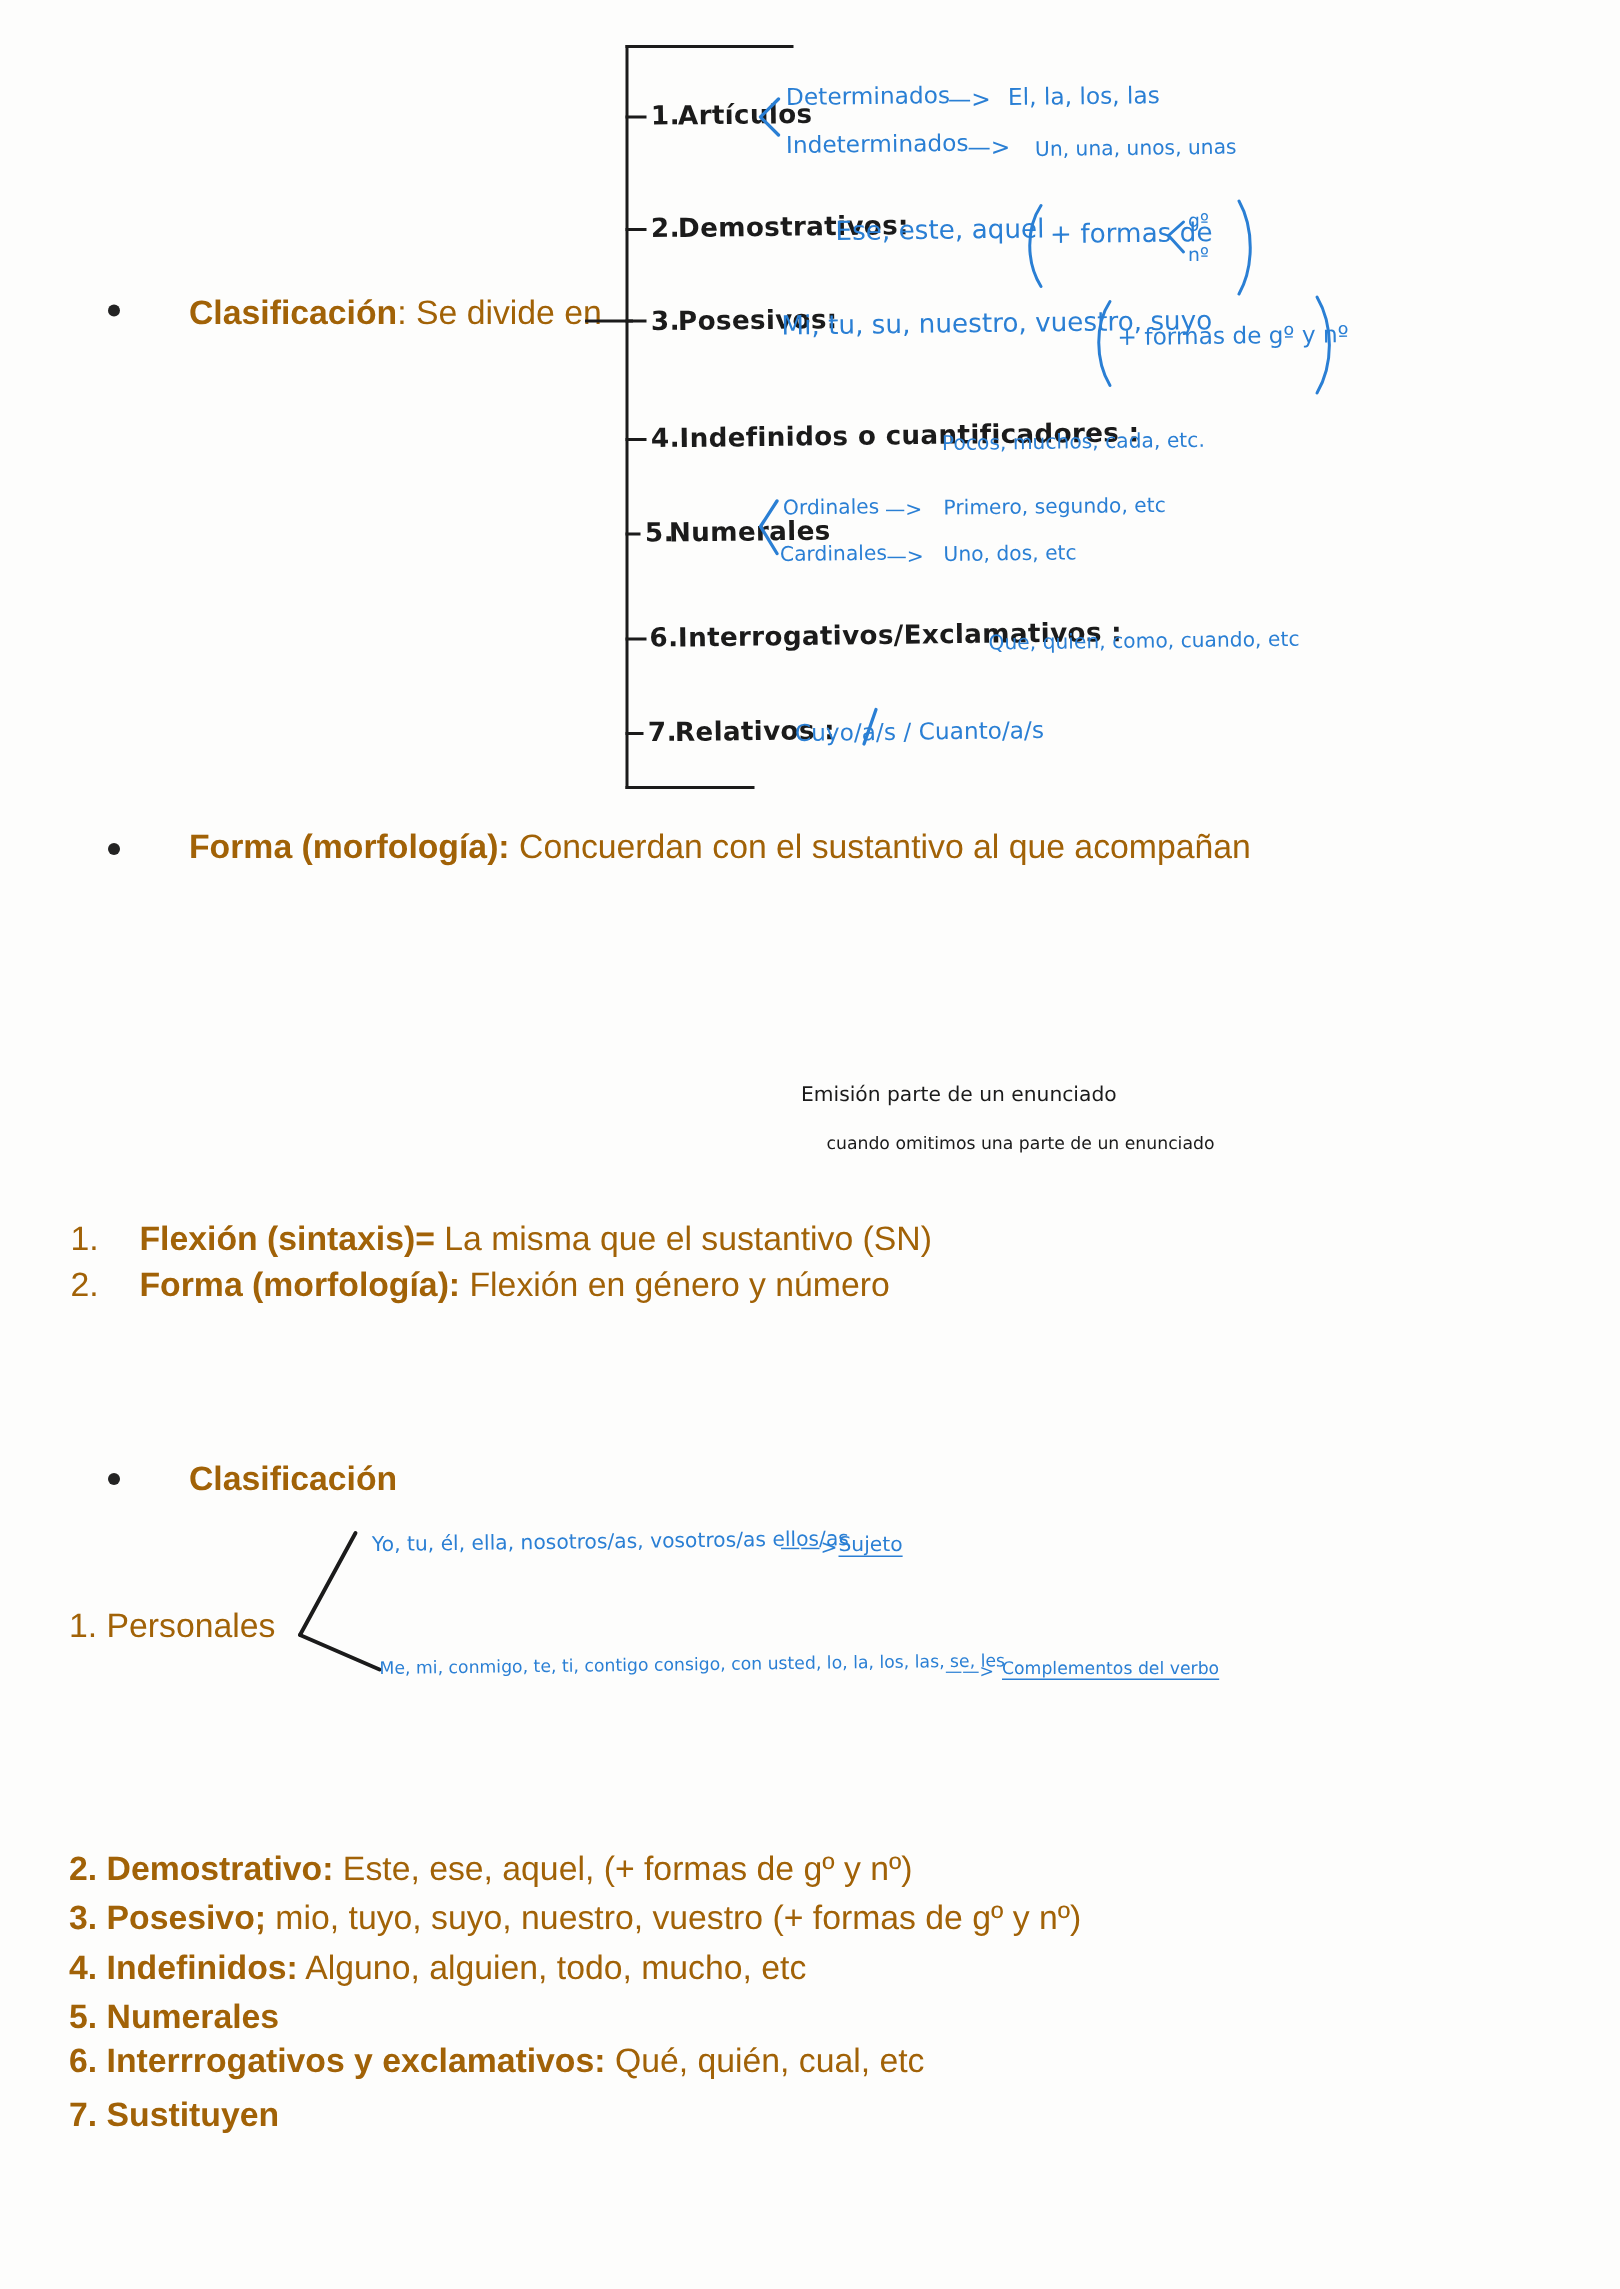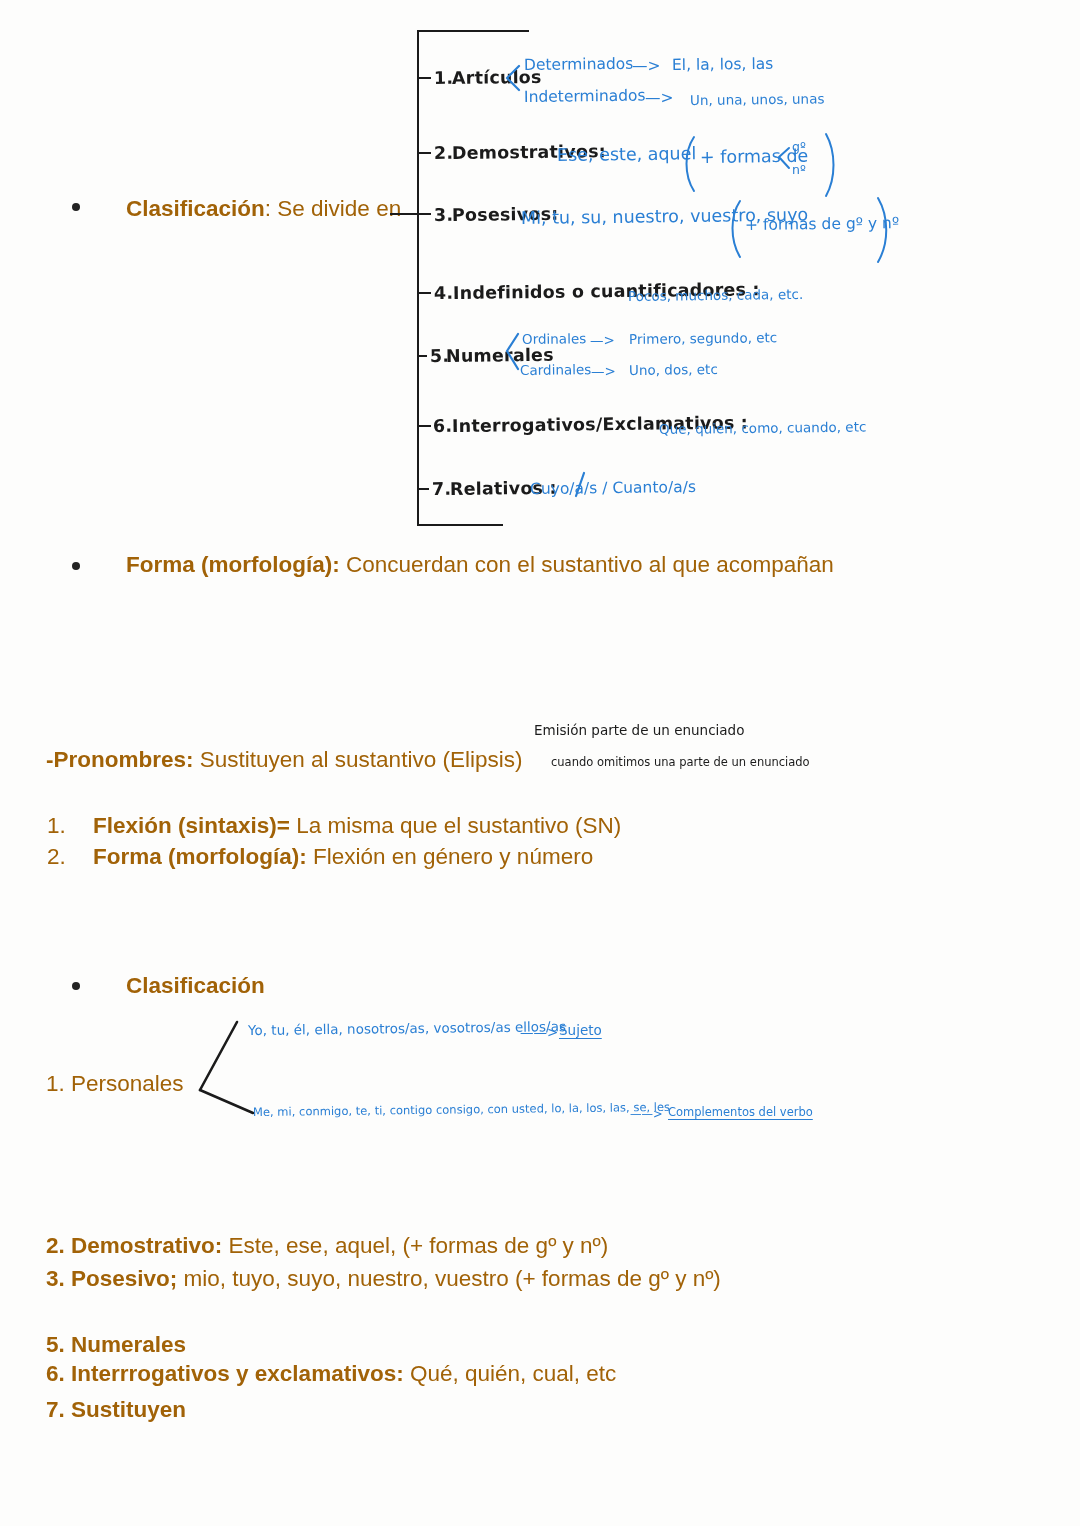--- a/index.html
+++ b/index.html
@@ -143,23 +143,20 @@
 
   <div class="hw hw-ink hw-head h-18 slant2" style="left:432px; top:479px;"><span>7.</span></div>
   <div class="hw hw-ink hw-head h-18 slant2" style="left:450px; top:479px;"><span>Relativos :</span></div>
   <div class="hw h-16 slant2" style="left:530px; top:480px;"><span>Cuyo/a/s  /  Cuanto/a/s</span></div>
 
   <div class="bullet-dot" style="left:72px; top:562px;"></div>
   <div class="printed t-22" style="left:126px; top:551px;">
     <span class="b">Forma (morfología):</span><span> Concuerdan con el sustantivo al que acompañan</span>
   </div>
 
-  <div class="printed t-22" style="left:46px; top:746px;">
-    <span class="b">-Pronombres:</span><span> Sustituyen al sustantivo (Elipsis)</span>
-  </div>
 
   <div class="hw hw-ink h-14" style="left:534px; top:722px;"><span>Emisión parte de un enunciado</span></div>
   <div class="hw hw-ink h-12" style="left:551px; top:755px;"><span>cuando omitimos una parte de un enunciado</span></div>
 
   <div class="printed t-22" style="left:47px; top:812px;"><span>1.</span></div>
   <div class="printed t-22" style="left:93px; top:812px;">
     <span class="b">Flexión (sintaxis)=</span><span> La misma que el sustantivo (SN)</span>
   </div>
 
   <div class="printed t-22" style="left:47px; top:843px;"><span>2.</span></div>
@@ -184,20 +181,23 @@
   <div class="hw h-12 slant2" style="left:253px; top:1105px;"><span>Me, mi, conmigo, te, ti, contigo consigo, con usted, lo, la, los, las, se, les</span></div>
   <div class="hw h-12" style="left:630px; top:1107px;"><span>——&gt;</span></div>
   <div class="hw h-12 hw-u" style="left:668px; top:1105px;"><span>Complementos del verbo</span></div>
 
   <div class="printed t-22" style="left:46px; top:1232px;">
     <span class="b"><span>2.</span> <span>Demostrativo:</span></span><span> Este, ese, aquel, (+ formas de gº y nº)</span>
   </div>
   <div class="printed t-22" style="left:46px; top:1265px;">
     <span class="b"><span>3.</span> <span>Posesivo;</span></span><span> mio, tuyo, suyo, nuestro, vuestro (+ formas de gº y nº)</span>
   </div>
+  <div class="printed t-22" style="left:46px; top:1298px;">
+    <span class="b"><span>4.</span> <span>Indefinidos:</span></span><span> Alguno, alguien, todo, mucho, etc</span>
+  </div>
   <div class="printed t-22" style="left:46px; top:1331px;">
     <span class="b"><span>5.</span> <span>Numerales</span></span><span></span>
   </div>
   <div class="printed t-22" style="left:46px; top:1360px;">
     <span class="b"><span>6.</span> <span>Interrrogativos y exclamativos:</span></span><span> Qué, quién, cual, etc</span>
   </div>
   <div class="printed t-22" style="left:46px; top:1396px;">
     <span class="b"><span>7.</span> <span>Sustituyen</span></span><span></span>
   </div>
 

